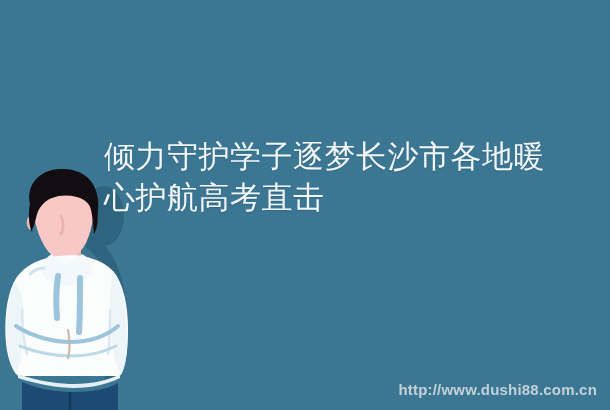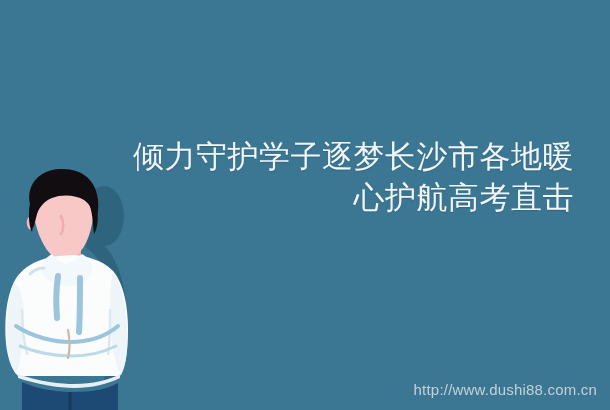--- a/index.html
+++ b/index.html
@@ -7,21 +7,20 @@
     padding: 0;
     background: #ffffff;
   }
   #poster {
     position: relative;
     width: 610px;
     height: 410px;
     overflow: hidden;
     background: #4d7c0f;
     font-family: "Liberation Sans", "DejaVu Sans", sans-serif;
-    text-align: right;
   }
   .bg-layer {
     position: absolute;
     inset: 0;
     background: #3b7693;
   }
 
   
   .figure {
     position: absolute;
@@ -53,21 +52,21 @@
   }
 
   
   .watermark {
     position: absolute;
     right: 13px;
     bottom: 12px;
     color: #cfd9de;
     font-size: 15px;
     letter-spacing: 0.2px;
-    font-weight: 400;
+    font-weight: 700;
     opacity: 0.92;
   }
 </style>
 </head>
 <body>
 
 <div id="poster">
 
   <div class="bg-layer"></div>
 

